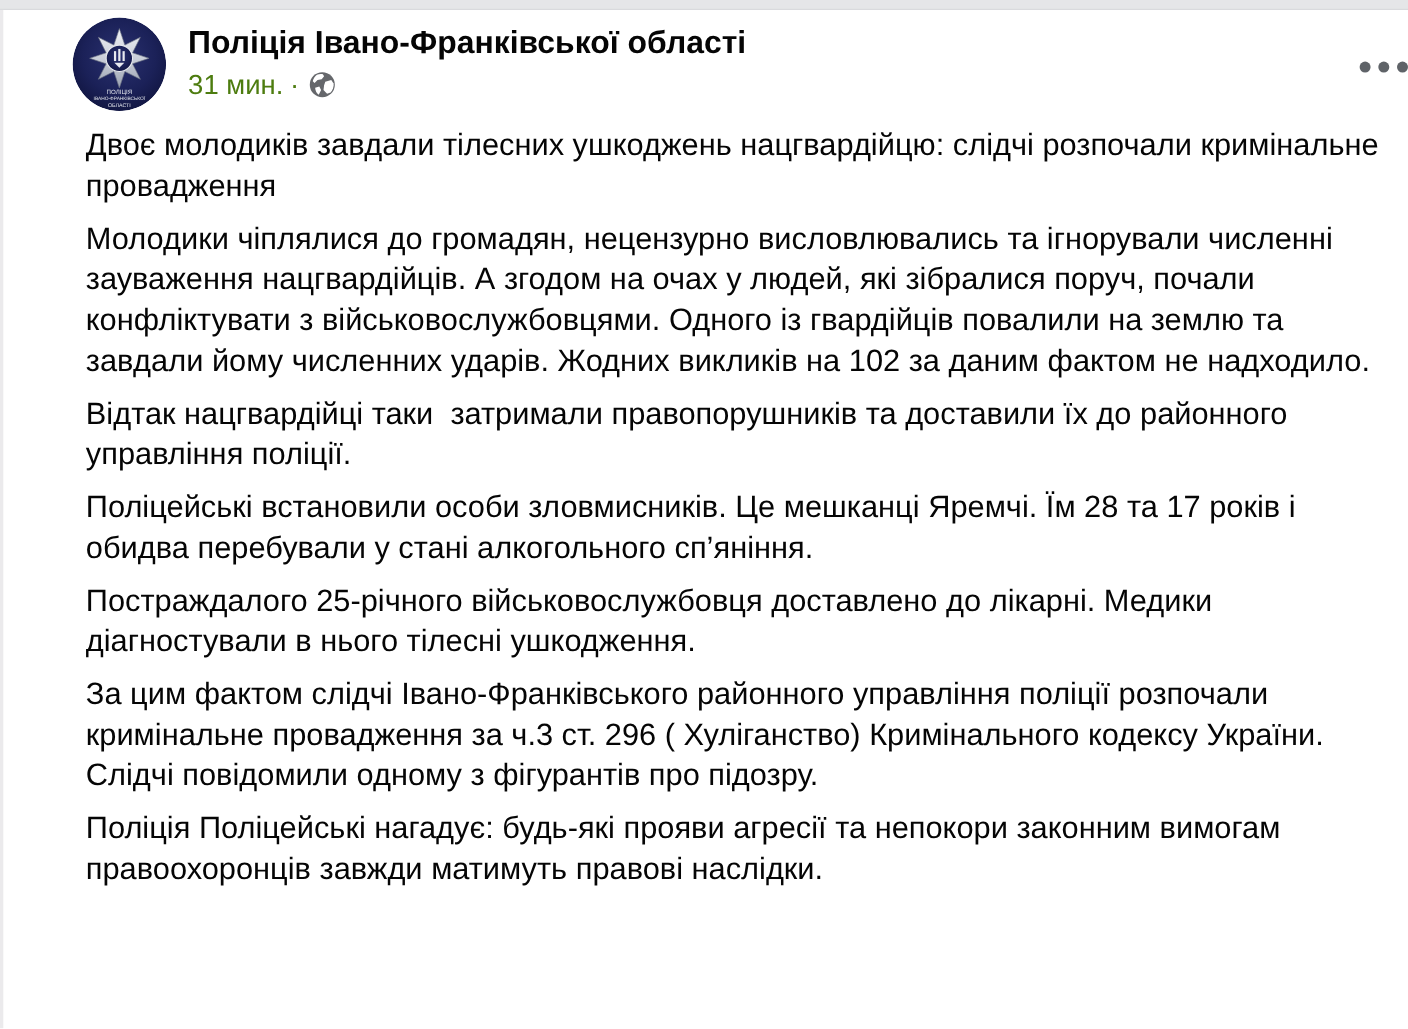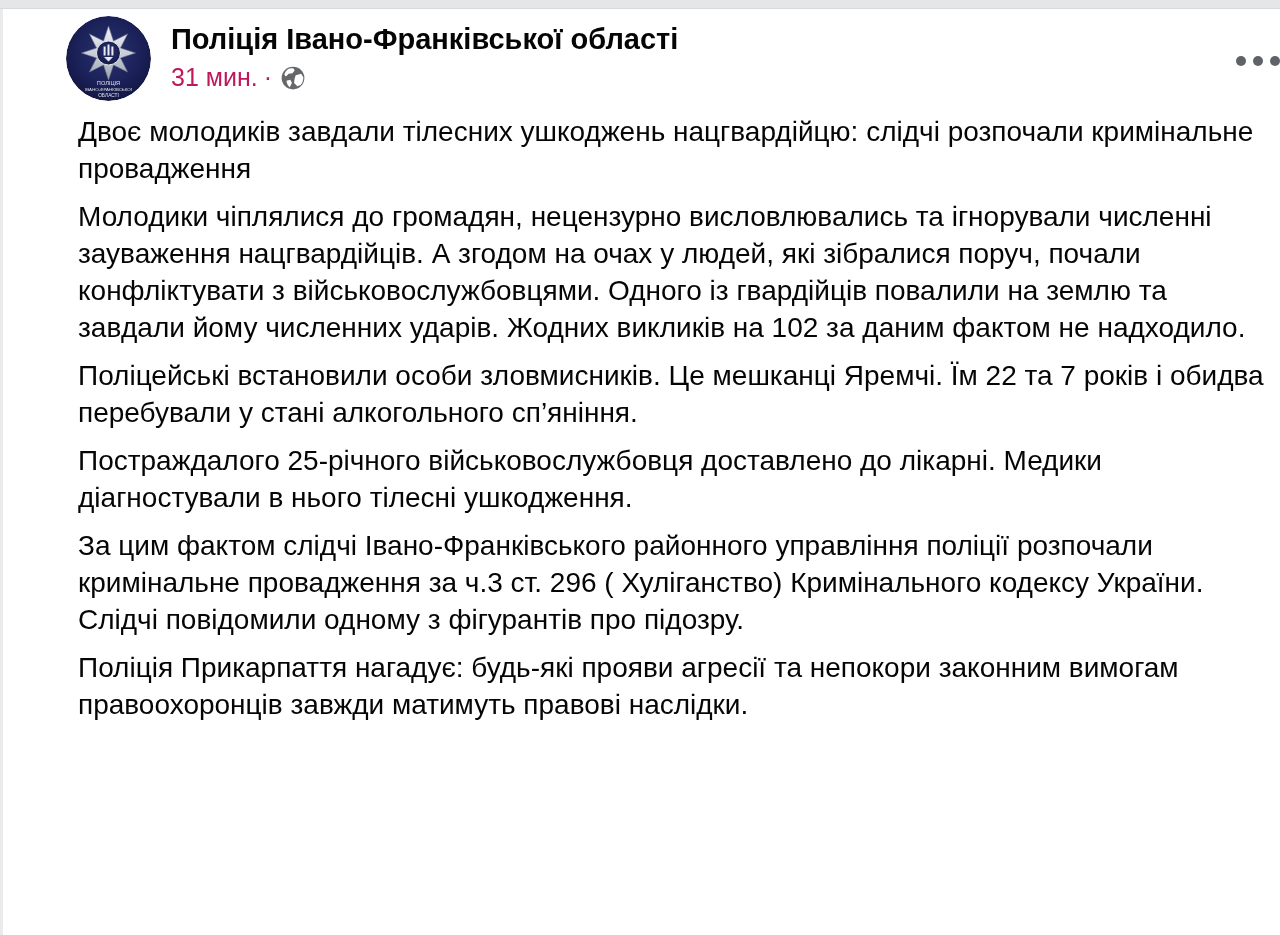--- a/index.html
+++ b/index.html
@@ -68,24 +68,24 @@
   }
   .page-name {
     font-size: 29px;
     font-weight: 700;
     color: #050505;
     line-height: 32px;
     cursor: pointer;
   }
   .meta-row {
     display: flex;
-    align-items: flex-end;
+    align-items: center;
     margin-top: 8px;
     font-size: 25px;
-    color: #be185d;
+    color: #4d7c0f;
     line-height: 28px;
   }
   .meta-sep {
     margin: 0 8px 0 6px;
   }
   .globe-icon {
     width: 26px;
     height: 26px;
     display: inline-block;
   }
@@ -176,20 +176,21 @@
     <div class="options-button">
       <span class="dot"></span>
       <span class="dot"></span>
       <span class="dot"></span>
     </div>
   </div>
 
   <div class="post-body">
     <p>Двоє молодиків завдали тілесних ушкоджень нацгвардійцю: слідчі розпочали кримінальне провадження</p>
     <p>Молодики чіплялися до громадян, нецензурно висловлювались та ігнорували численні зауваження нацгвардійців. А згодом на очах у людей, які зібралися поруч, почали конфліктувати з військовослужбовцями. Одного із гвардійців повалили на землю та завдали йому численних ударів. Жодних викликів на 102 за даним фактом не надходило.</p>
-    <p>Поліцейські встановили особи зловмисників. Це мешканці Яремчі. Їм 22 та 7 років і обидва перебували у стані алкогольного сп’яніння.</p>
+    <p>Відтак нацгвардійці таки  затримали правопорушників та доставили їх до районного управління поліції.</p>
+    <p>Поліцейські встановили особи зловмисників. Це мешканці Яремчі. Їм 28 та 17 років і обидва перебували у стані алкогольного сп’яніння.</p>
     <p>Постраждалого 25-річного військовослужбовця доставлено до лікарні. Медики діагностували в нього тілесні ушкодження.</p>
     <p>За цим фактом слідчі Івано-Франківського районного управління поліції розпочали кримінальне провадження за ч.3 ст. 296 ( Хуліганство) Кримінального кодексу України. Слідчі повідомили одному з фігурантів про підозру.</p>
-    <p>Поліція Прикарпаття нагадує: будь-які прояви агресії та непокори законним вимогам правоохоронців завжди матимуть правові наслідки.</p>
+    <p>Поліція Поліцейські нагадує: будь-які прояви агресії та непокори законним вимогам правоохоронців завжди матимуть правові наслідки.</p>
   </div>
 
   <div class="scrollbar-thumb"></div>
 </div>
 
 </body></html>

